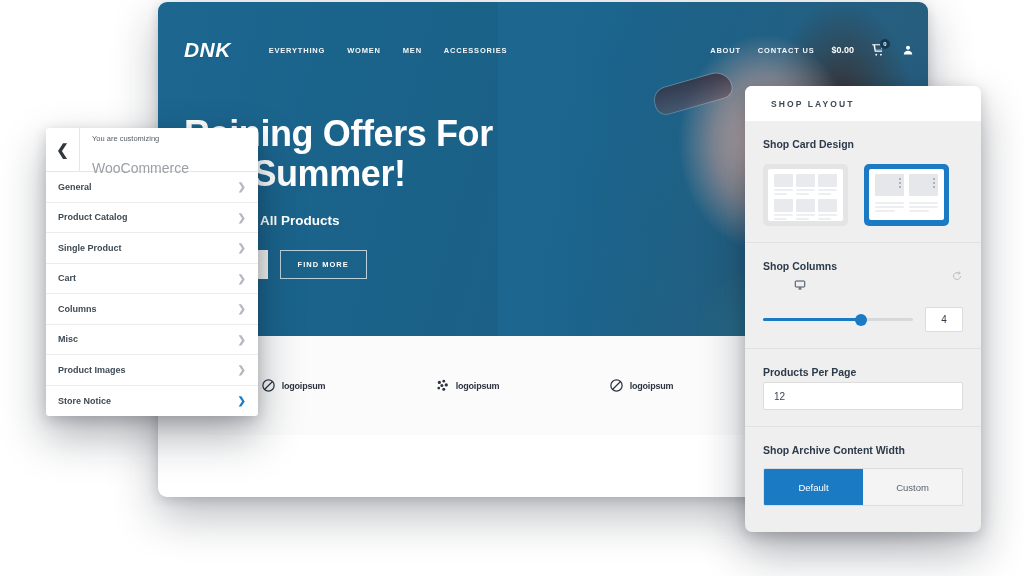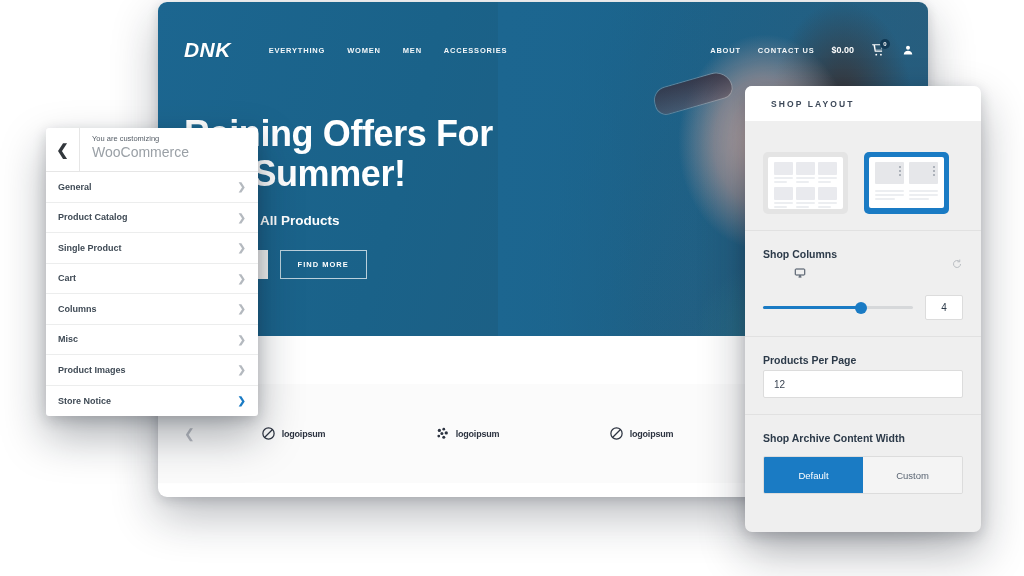--- a/index.html
+++ b/index.html
@@ -95,21 +95,21 @@
   .btn {
     font-size: 7.5px; font-weight: 700; letter-spacing: 1px;
     padding: 9px 17px; white-space: nowrap;
   }
   .btn-solid { background:#f4f4f2; color:#1d2b36; }
   .btn-ghost { border: 1px solid rgba(255,255,255,.7); color:#fff; }
 
   
   .logo-strip {
     height: 99px; background:#fbfbfb; display:flex; align-items:center;
-    padding: 8px 26px; gap: 0; position:relative;margin-top:48px;
+    padding: 8px 26px; gap: 0; position:relative;
   }
   .carousel-arrow { color:#b9bcc3; font-size: 13px; width: 22px; }
   .brands { display:flex; align-items:center; flex:1; justify-content: space-around; }
   .brand { display:flex; align-items:center; gap: 6px; }
   .brand-name { font-size: 9px; font-weight: 800; color:#2c3340; letter-spacing:-.2px; }
   .brand-mark { width: 15px; height: 15px; color:#2c3340; }
 
   
   .customizer {
     position: absolute; left: 46px; top: 128px;
@@ -120,21 +120,21 @@
     overflow: hidden;
     z-index: 10;
   }
   .cust-head { display:flex; align-items:stretch; height: 44px; border-bottom:1px solid #e6e6e6; }
   .cust-back {
     width: 34px; display:flex; align-items:center; justify-content:center;
     border-right: 1px solid #e6e6e6; color:#32373c; font-size: 15px; font-weight: 700;
   }
   .cust-titles { padding: 6px 0 0 12px; }
   .cust-kicker { font-size: 7.5px; color:#555d66; }
-  .cust-title { font-size: 14px; color:#9aa0a6; margin-top: 1px; font-weight:400; }
+  .cust-title { font-size: 14px; color:#9aa0a6; margin-top: 17px; font-weight:400; }
   .cust-item {
     height: 30.5px; display:flex; align-items:center; justify-content:space-between;
     padding: 0 12px; border-bottom: 1px solid #eceded;
     font-size: 9px; font-weight: 700; color:#3f4a55;
   }
   .cust-item:last-child { border-bottom: none; }
   .chev { color:#b4b9bf; font-size: 10px; font-weight: 700; }
   .chev.active { color:#1a7bc4; }
 
   
@@ -325,20 +325,21 @@
     <div class="cust-item">
       <span>Store Notice</span>
       <span class="chev active">❯</span>
     </div>
   </div>
 
   <div class="shoppanel">
     <div class="sp-head">SHOP LAYOUT</div>
 
     <div class="sp-sec">
+      <div class="sp-label">Shop Card Design</div>
       <div class="cards">
         <div class="card-opt">
           <div class="card-inner">
             <div class="grid3">
               <div class="cell">
                   <div class="ph"></div>
                   <div class="ln"></div>
                   <div class="ln w70"></div>
                 </div>
               <div class="cell">

